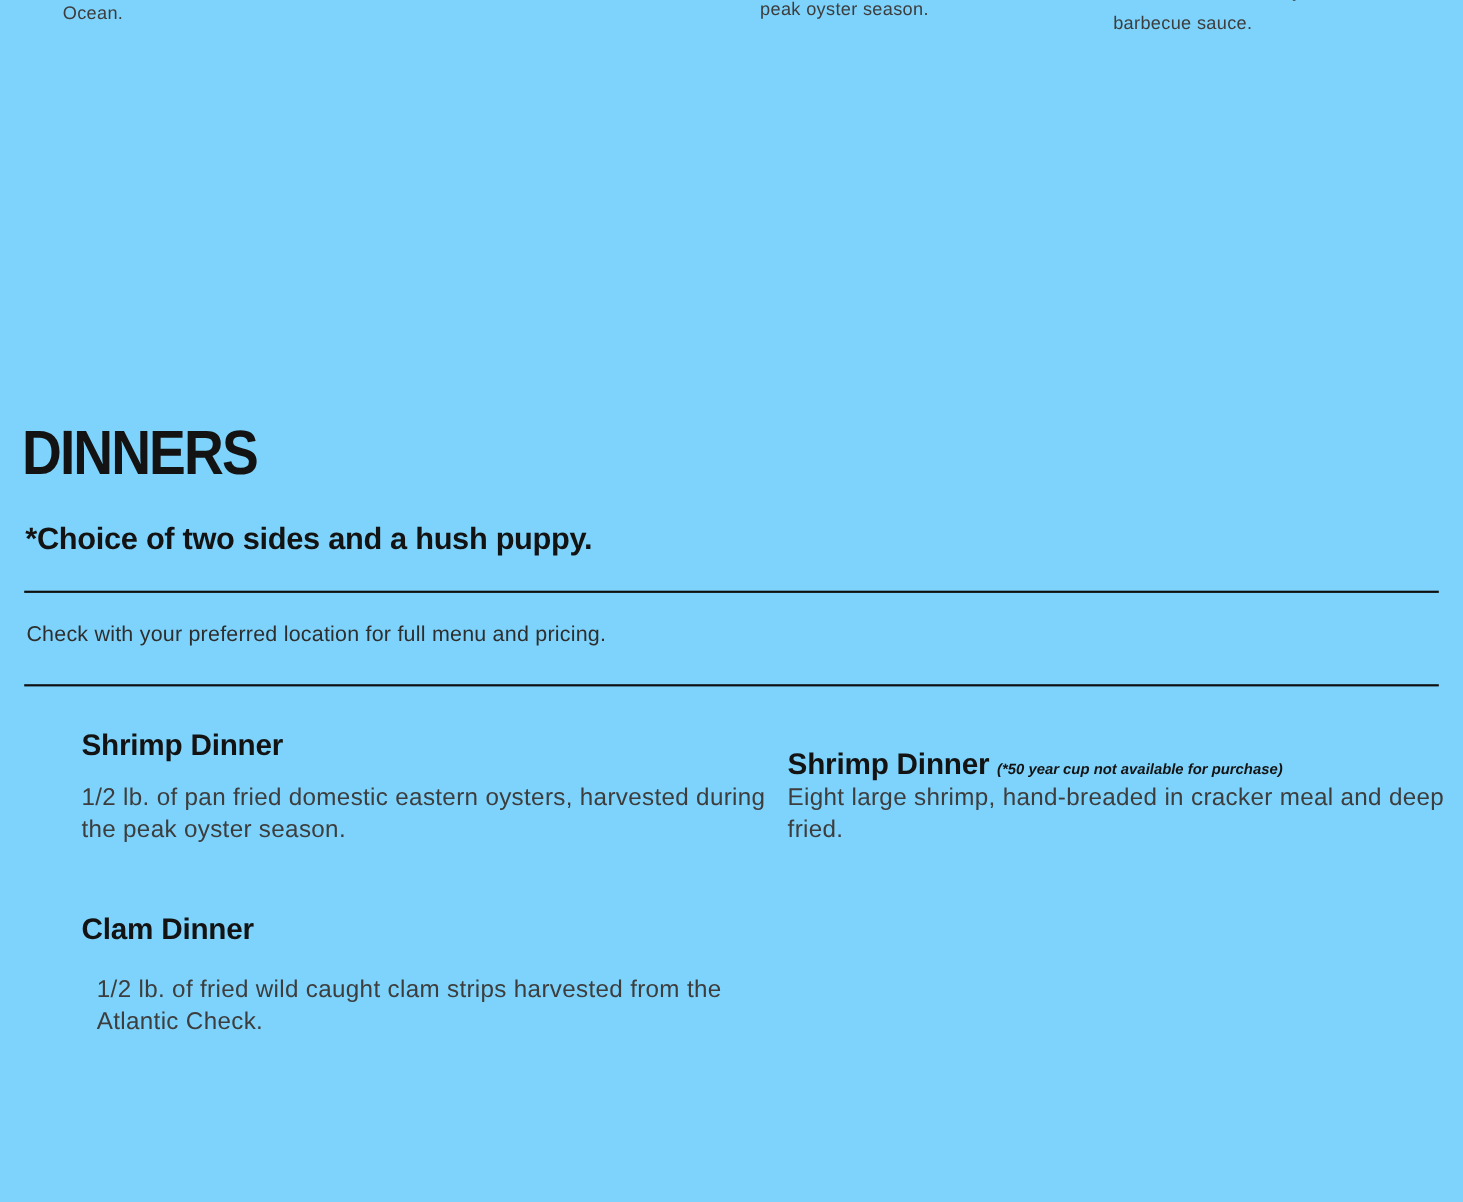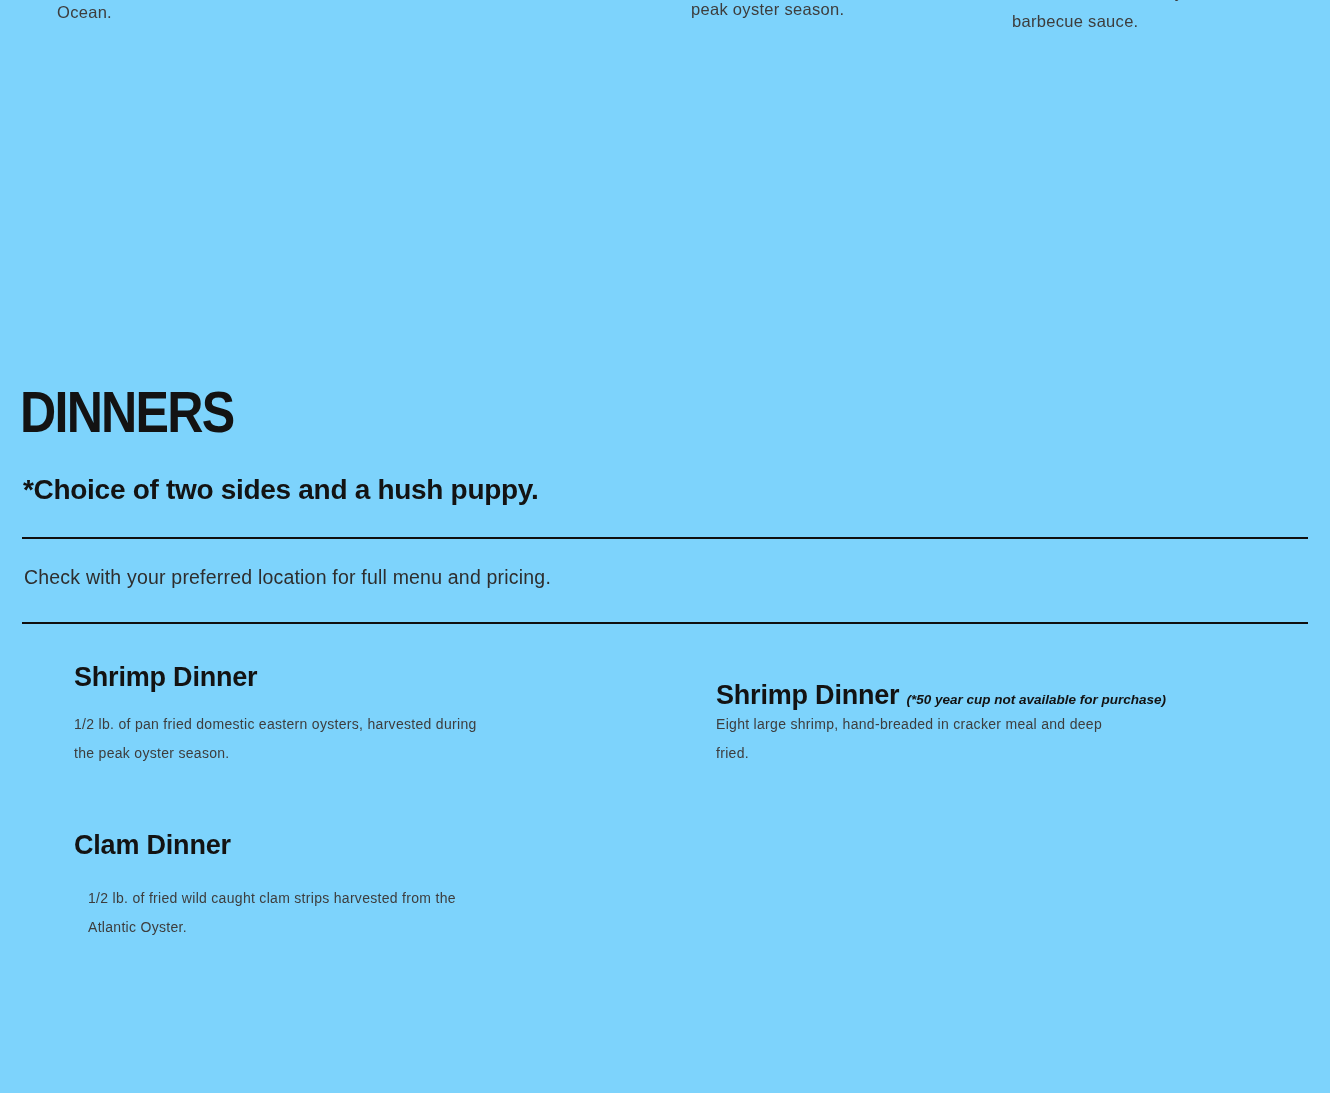--- a/index.html
+++ b/index.html
@@ -86,21 +86,21 @@
   }
   .item-title .annotation {
     font-size: 13.5px;
     font-style: italic;
     font-weight: 700;
     letter-spacing: 0;
     margin-left: 7px;
   }
   .item-desc {
     position: absolute;
-    font-size: 14px;
+    font-size: 22px;
     line-height: 29px;
     letter-spacing: 0.3px;
     color: #3d3d3d;
     white-space: nowrap;
   }
   .oyster-title { left: 74px;  top: 662px; }
   .oyster-desc  { left: 74px;  top: 710px; }
   .shrimp-title { left: 716px; top: 662px; margin-top: 18px; }
   .shrimp-desc  { left: 716px; top: 710px; }
   .clam-title   { left: 74px;  top: 830px; text-align: right; }
@@ -144,16 +144,16 @@
   <div class="item-desc shrimp-desc">
     <div>Eight large shrimp, hand-breaded in cracker meal and deep</div>
     <div>fried.</div>
   </div>
 
   <h3 class="item-title clam-title">
     <span>Clam Dinner</span>
   </h3>
   <div class="item-desc clam-desc">
     <div>1/2 lb. of fried wild caught clam strips harvested from the</div>
-    <div>Atlantic Oyster.</div>
+    <div>Atlantic Check.</div>
   </div>
 
 </div>
 
 </body></html>

